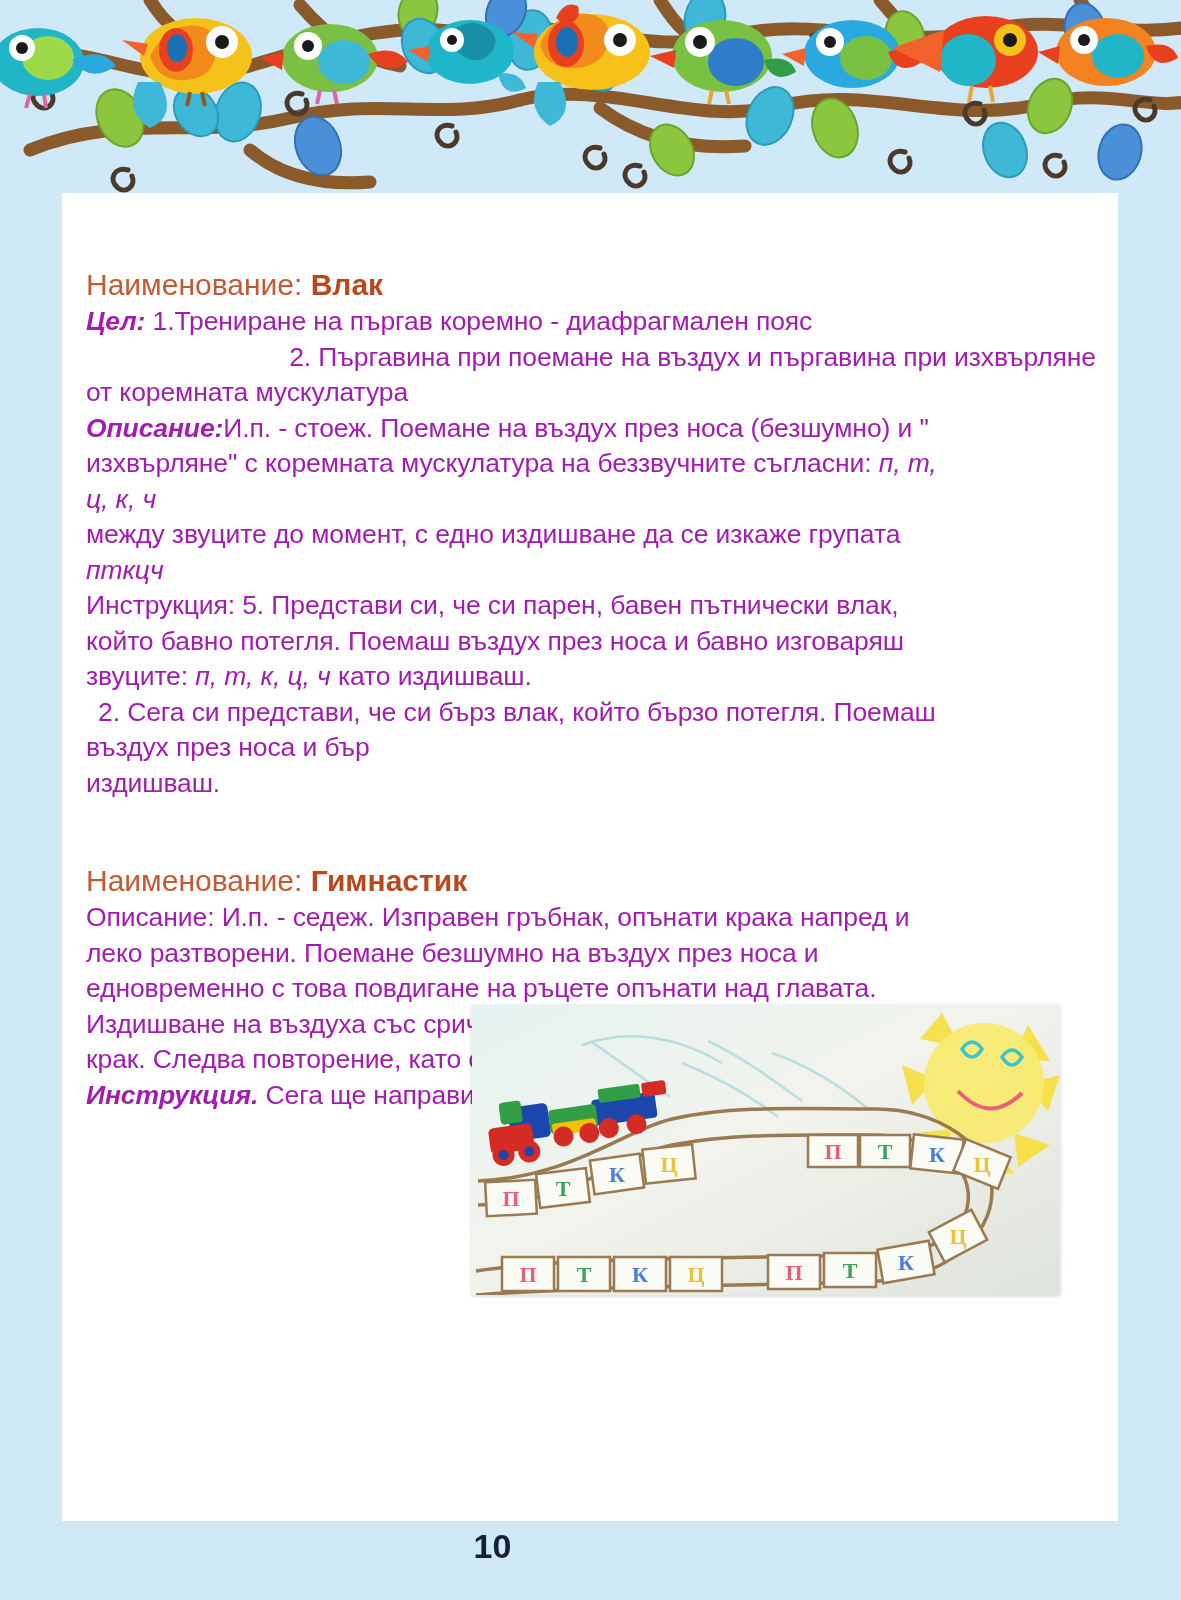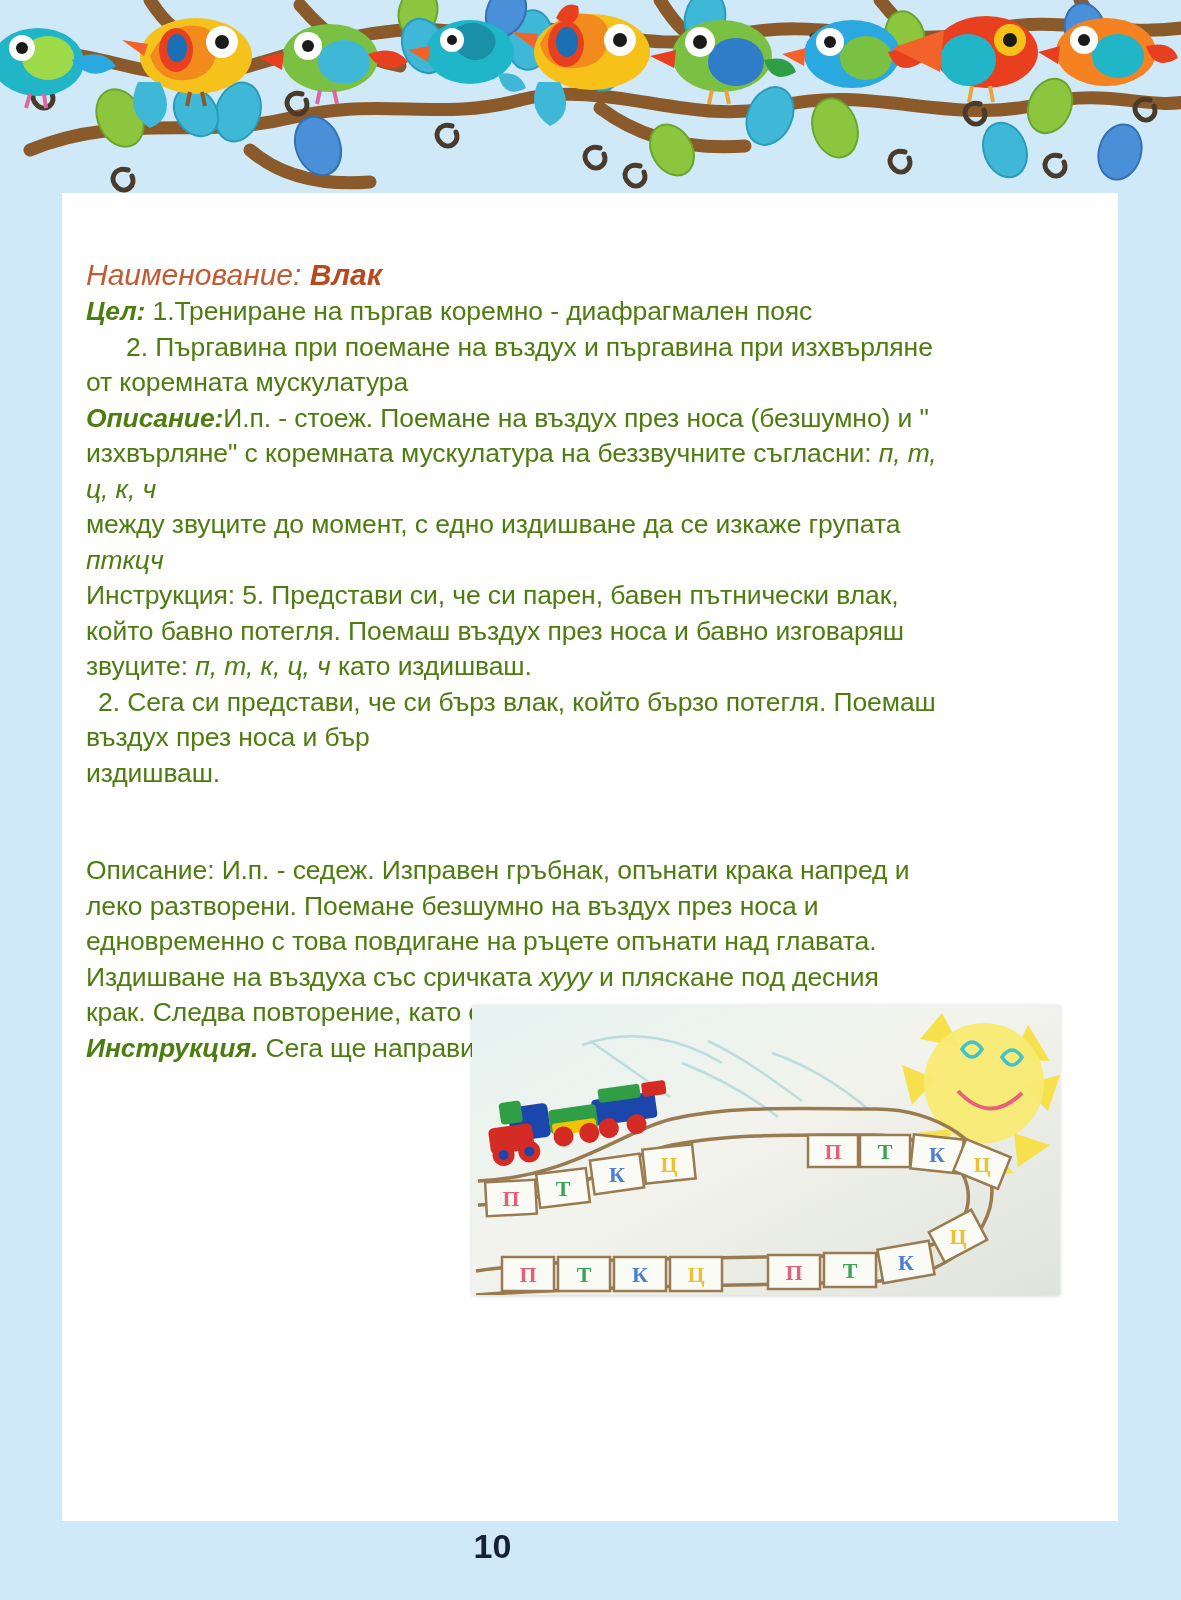--- a/index.html
+++ b/index.html
@@ -23,33 +23,33 @@
     width:1056px;height:1328px;
     background:#ffffff;
   }
   .sheet-inner{
     position:absolute;left:24px;top:62px;right:22px;
   }
 
   
   .heading{
     font-size:30px;line-height:36px;
-    color:#c35a33;margin:2px 0 1px 0;white-space:nowrap;font-style:italic;
+    color:#c35a33;margin:12px 0 1px 0;white-space:nowrap;
   }
   .heading .strong{font-weight:bold;color:#b8491f;}
 
   .body-line{
     font-size:26.5px;line-height:35.5px;
-    color:#4d7c0f;
+    color:#a21caf;
     margin:0;
     letter-spacing:-0.1px;
   }
   .bi{font-style:italic;font-weight:bold;}
   .it{font-style:italic;}
-  .indent{padding-left:40px;}
+  .indent{padding-left:40px;text-align:right;}
   .indent-sm{padding-left:12px;}
 
   .block{margin:0;}
   .block2{margin-top:62px;}
 
   
   .photo{
     position:absolute;left:410px;top:812px;
     width:588px;height:290px;
     background:#eef3ee;
@@ -236,20 +236,24 @@
       <p class="body-line">Инструкция: 5. Представи си, че си парен, бавен пътнически влак,</p>
       <p class="body-line">който бавно потегля. Поемаш въздух през носа и бавно изговаряш</p>
       <p class="body-line"><span>звуците: </span><span class="it">п, т, к, ц, ч</span><span> като издишваш.</span></p>
 
       <p class="body-line indent-sm">2. Сега си представи, че си бърз влак, който бързо потегля. Поемаш</p>
       <p class="body-line">въздух през носа и бър</p>
       <p class="body-line">издишваш.</p>
     </div>
 
     <div class="block block2">
+      <p class="heading">
+        <span>Наименование:</span>
+        <span class="strong">Гимнастик</span>
+      </p>
 
       <p class="body-line">Описание: И.п. - седеж. Изправен гръбнак, опънати крака напред и</p>
       <p class="body-line">леко разтворени. Поемане безшумно на въздух през носа и</p>
       <p class="body-line">едновременно с това повдигане на ръцете опънати над главата.</p>
       <p class="body-line"><span>Издишване на въздуха със сричката </span><span class="it">хууу</span><span> и пляскане под десния</span></p>
       <p class="body-line">крак. Следва повторение, като се плясва под левия крак.</p>
       <p class="body-line"><span class="bi">Инструкция.</span><span> Сега ще направим едно упражнение от гимнастиката.</span></p>
     </div>
 
   </div>

